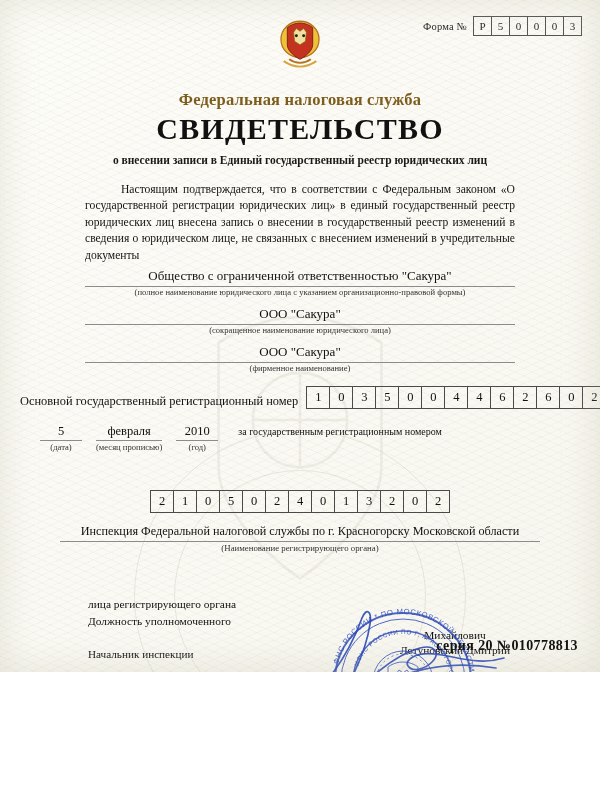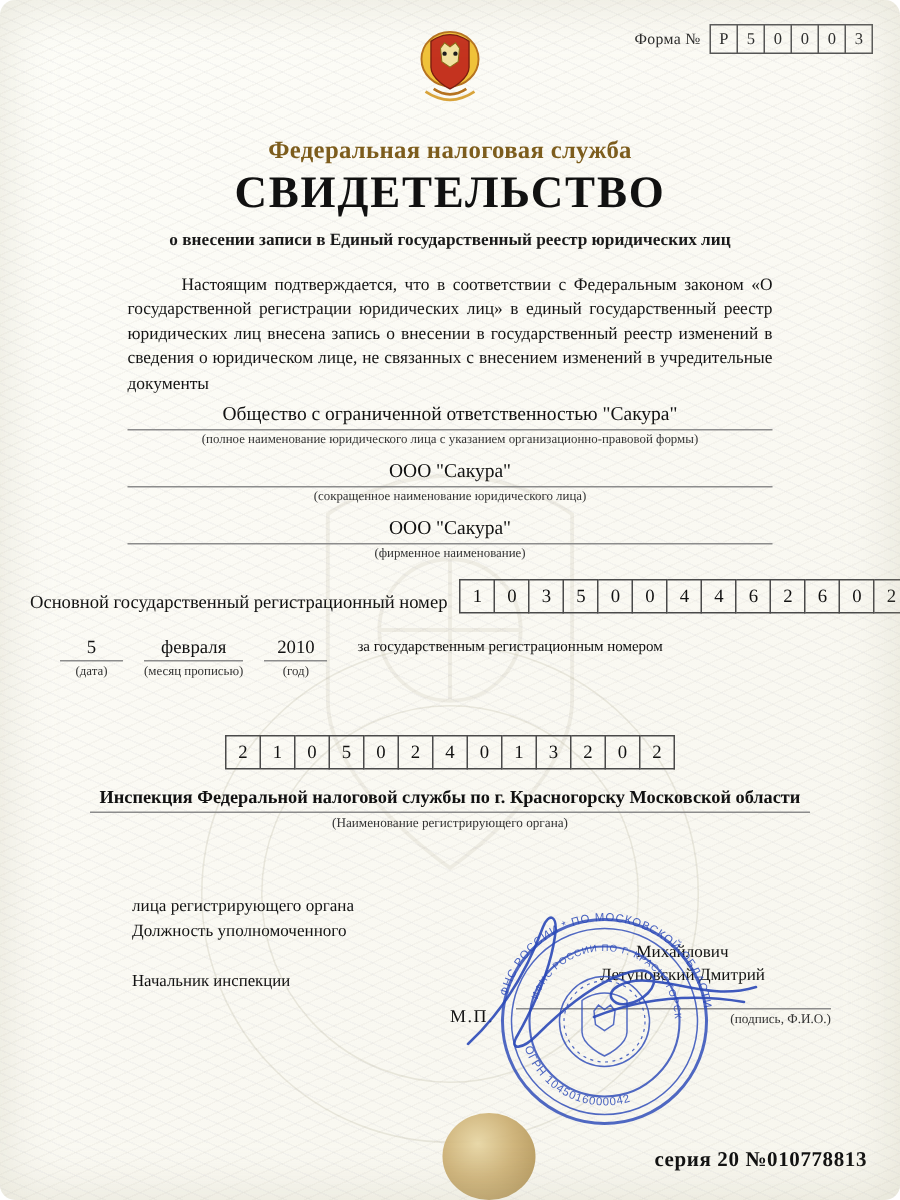--- a/index.html
+++ b/index.html
@@ -9,24 +9,23 @@
   body {
     width: 600px;
     height: 800px;
     background: #ffffff;
     font-family: "Liberation Serif", serif;
     overflow: hidden;
   }
   #page {
     position: relative;
     width: 600px;
-    height: 800px;
+    height: 672px;
     background: linear-gradient(135deg, #fdfdf8 0%, #fbfaf4 40%, #f7f6ee 100%);
     overflow: hidden;
-    border-radius: 10px;
   }
   
   #page::after {
     content: "";
     position: absolute;
     inset: 0;
     pointer-events: none;
     box-shadow: inset 0 0 36px rgba(190,185,160,0.35);
   }
   
@@ -232,21 +231,21 @@
   }
 
   
   .authority {
     position: absolute;
     top: 524px;
     left: 60px;
     width: 480px;
     text-align: center;
   }
-  .authority .value { font-size: 12.2px; color: #111; padding-bottom: 2px; font-weight: bold; }
+  .authority .value { font-size: 12.2px; color: #111; padding-bottom: 2px; }
   .authority .rule { border-bottom: 1px solid #8c8c8c; }
   .authority .caption { font-size: 8.8px; color: #333; padding-top: 1px; }
 
   
   .sig-left {
     position: absolute;
     left: 88px;
     top: 596px;
     font-size: 11.4px;
     line-height: 1.5;

